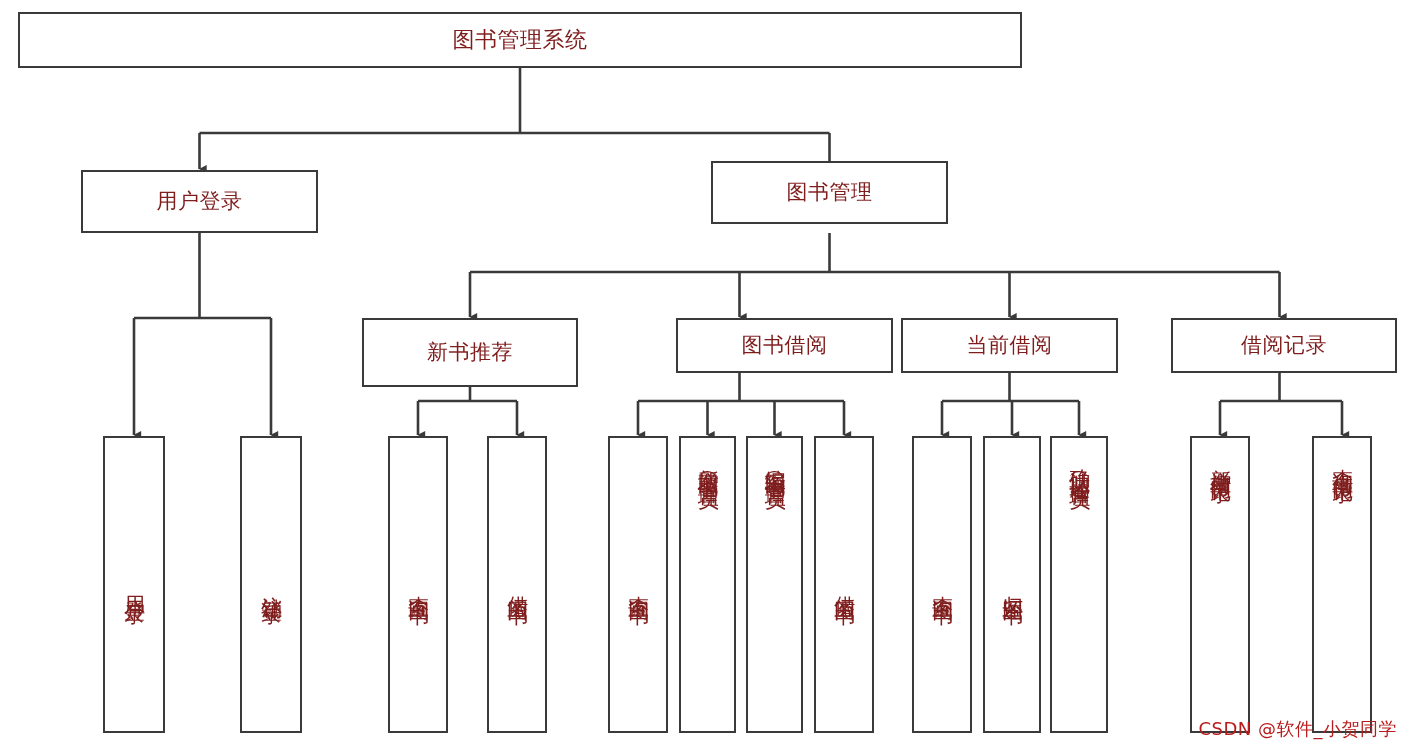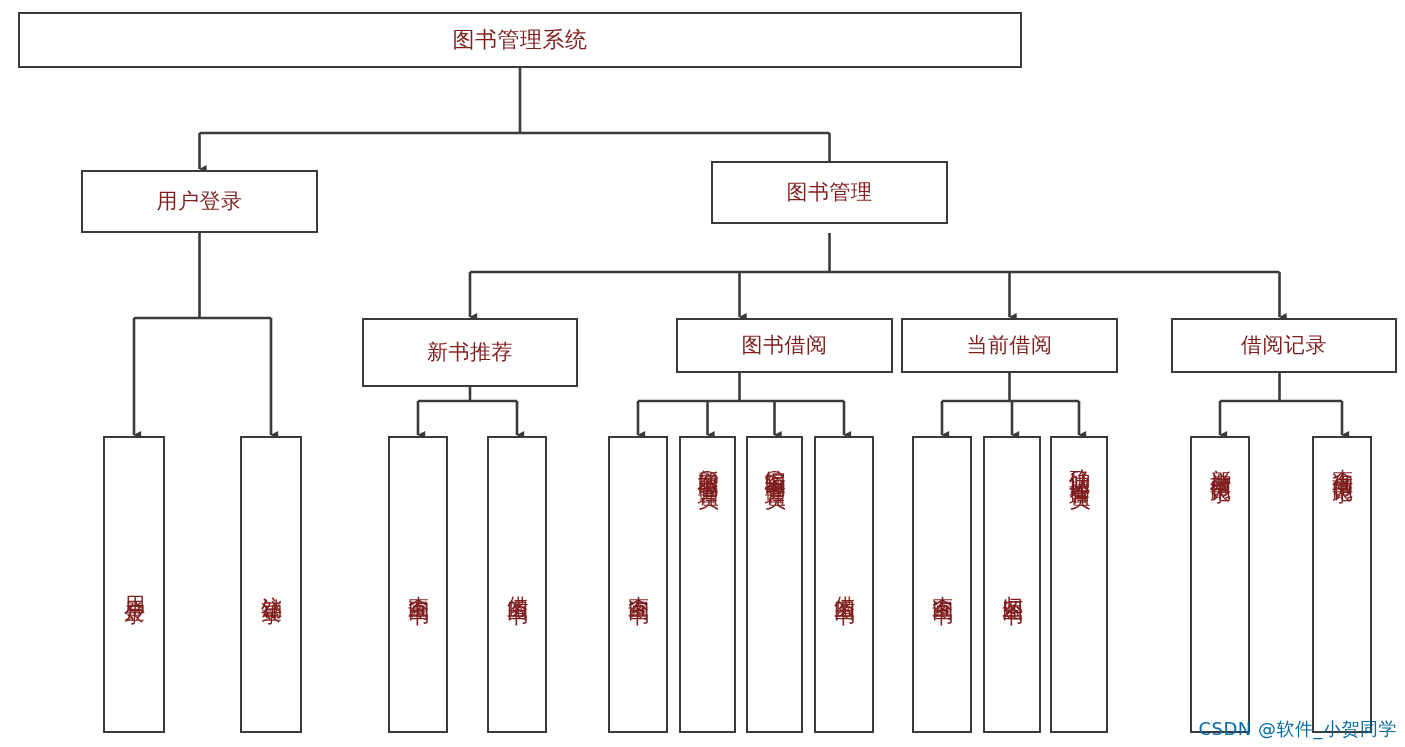--- a/index.html
+++ b/index.html
@@ -66,21 +66,21 @@
   
   .node.vert.mid {
     align-items: center;
     padding-top: 0;
   }
   .watermark {
     position: absolute;
     right: 8px;
     bottom: 6px;
     font-size: 18px;
-    color: #0369a1;
+    color: #b91c1c;
     white-space: nowrap;
     letter-spacing: 0.5px;
   }
 </style>
 </head>
 <body>
 
 <div id="canvas">
 
   <svg class="wires" viewBox="0 0 1405 747" xmlns="http://www.w3.org/2000/svg">

